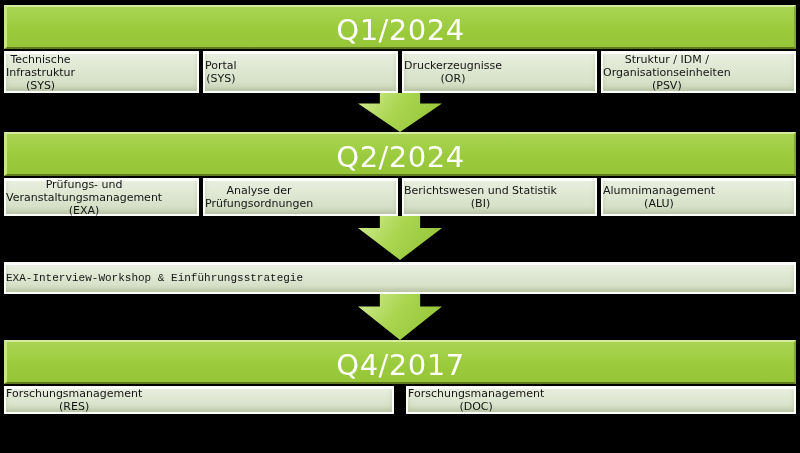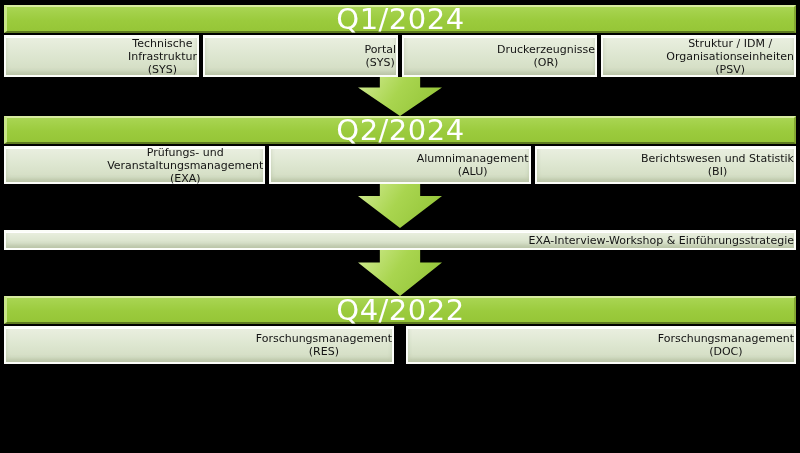--- a/index.html
+++ b/index.html
@@ -11,44 +11,44 @@
     position: relative;
   }
   .canvas {
     position: absolute;
     left: 4px; top: 5px;
     width: 792px;
   }
   
   .qheader {
     box-sizing: border-box;
-    height: 28px;
+    height: 44px;
     background: linear-gradient(180deg, #a9d553 0%, #9bcb3d 55%, #96c637 100%);
     border-top: 2px solid #d7eb9f;
     border-left: 3px solid #c9e586;
     border-right: 2px solid #83a732;
     border-bottom: 2px solid #5e7b20;
-    display: flex; align-items: center; justify-content: center;
+    display: flex; align-items: flex-end; justify-content: center;
     color: #ffffff;
     font-size: 29px;
     letter-spacing: 0.5px;
   }
   
   .row { display: flex; gap: 4px; margin-top: 2px; }
   .row-q1 { height: 42px; }
   .row-q2 { height: 38px; }
-  .row-q3 { height: 20px; }
-  .row-q4 { height: 38px; gap: 12px; }
+  .row-q3 { height: 32px; font-family: Liberation Mono, monospace; }
+  .row-q4 { height: 28px; gap: 12px; }
   .box {
     flex: 1 1 0;
     box-sizing: border-box;
     border: 2px solid #fbfdf8;
     background: linear-gradient(180deg, #eaefe0 0%, #dde6d0 50%, #d1dbc0 100%);
     box-shadow: inset 0 1px 0 #ffffff, inset 0 -3px 4px rgba(70,90,45,0.18);
-    display: flex; align-items: center; justify-content: flex-end;
+    display: flex; align-items: center; justify-content: flex-start;
     text-align: center;
     color: #141414;
   }
   .module-label {
     font-size: 11px;
     line-height: 13px;
     white-space: pre-line;
   }
   
   .arrow-wrap { display: flex; justify-content: center; }
@@ -96,43 +96,47 @@
   <div class="qheader">
     <span class="qtitle">Q2/2024</span>
   </div>
   <div class="row row-q2">
     <div class="box">
       <span class="module-label">Prüfungs- und
 Veranstaltungsmanagement
 (EXA)</span>
     </div>
     <div class="box">
-      <span class="module-label">Alumnimanagement
-(ALU)</span>
+      <span class="module-label">Analyse der
+Prüfungsordnungen</span>
     </div>
     <div class="box">
       <span class="module-label">Berichtswesen und Statistik
 (BI)</span>
+    </div>
+    <div class="box">
+      <span class="module-label">Alumnimanagement
+(ALU)</span>
     </div>
   </div>
   <div class="arrow-wrap a2">
     <div class="arrow-shape"></div>
   </div>
 
   <div class="row row-q3">
     <div class="box">
       <span class="module-label">EXA-Interview-Workshop &amp; Einführungsstrategie</span>
     </div>
   </div>
   <div class="arrow-wrap a3">
     <div class="arrow-shape"></div>
   </div>
 
   <div class="qheader">
-    <span class="qtitle">Q4/2022</span>
+    <span class="qtitle">Q4/2017</span>
   </div>
   <div class="row row-q4">
     <div class="box">
       <span class="module-label">Forschungsmanagement
 (RES)</span>
     </div>
     <div class="box">
       <span class="module-label">Forschungsmanagement
 (DOC)</span>
     </div>

